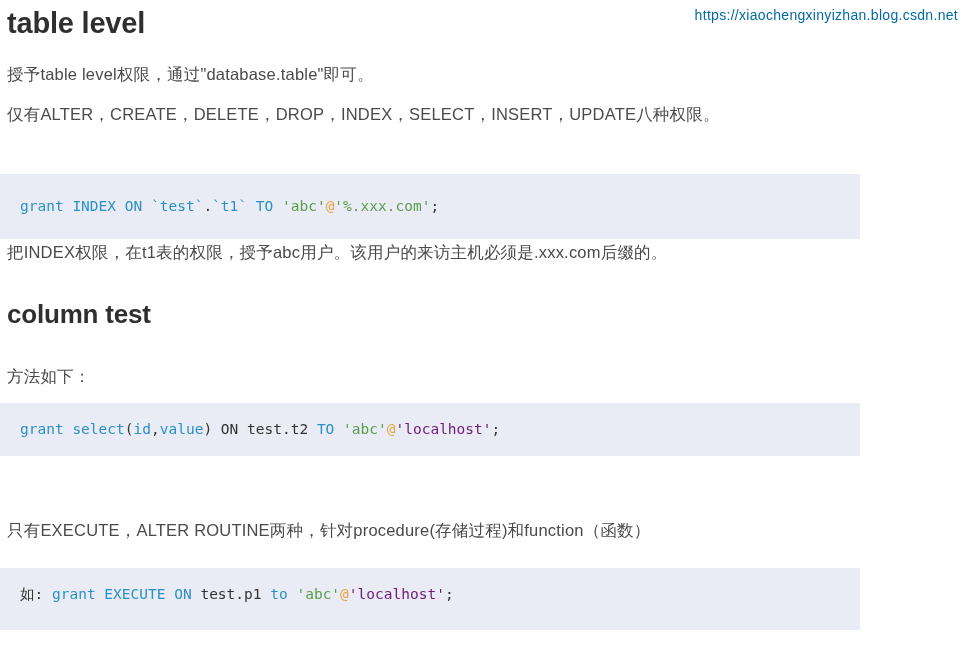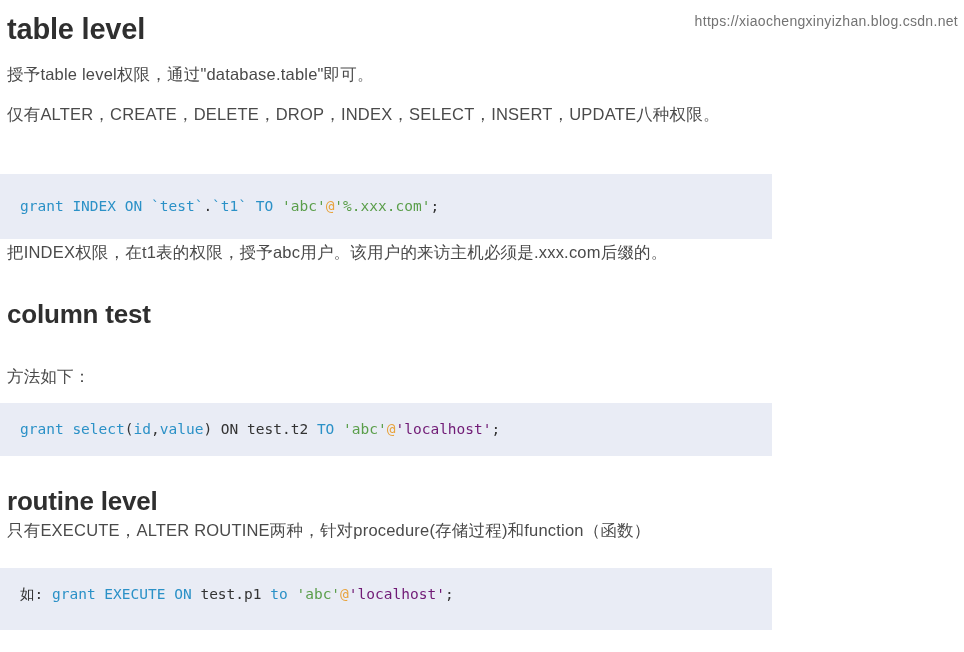--- a/index.html
+++ b/index.html
@@ -27,21 +27,21 @@
     font-weight: bold;
     color: #2f2f2f;
     letter-spacing: -0.2px;
   }
 
   
   #h-table {
     font-size: 29px;
     line-height: 32px;
     margin: 0;
-    padding: 13px 0 0 7px;
+    padding: 7px 0 0 7px;
   }
   #h-column {
     font-size: 26px;
     line-height: 30px;
     margin: 0;
     padding: 0 0 0 7px;
     position: absolute;
     top: 299px;
     left: 0;
   }
@@ -71,21 +71,21 @@
   #p-intro2 { top: 104px; }
   #p-after-code1 { top: 242px; }
   #p-method { top: 366px; }
   #p-routine-desc { top: 520px; }
 
   pre.code-block {
     margin: 0;
     padding: 0;
     position: absolute;
     left: 0;
-    width: 772px;
+    width: 860px;
     background: #e9ecf5;
     box-sizing: border-box;
     font-family: "DejaVu Sans Mono", monospace;
     font-size: 14.5px;
     color: #333333;
     white-space: pre;
     overflow: hidden;
   }
   pre.code-block .line {
     padding-left: 20px;
@@ -116,21 +116,21 @@
   .tok-at   { color: #e8a33d; }
   .tok-punc { color: #333333; }
   .tok-cn   { color: #333333; }
 
   .watermark {
     position: absolute;
     right: 6px;
     bottom: 16px;
     font-family: "Liberation Sans", sans-serif;
     font-size: 14px;
-    color: #737373;
+    color: #0369a1;
     letter-spacing: 0.3px;
     user-select: none;
     pointer-events: none;
   }
 </style>
 </head>
 <body>
 
 <div class="page">
 
@@ -143,21 +143,20 @@
   <pre class="code-block" id="code-1"><code class="line"><span class="tok-kw">grant</span><span class="tok-plain"> </span><span class="tok-kw">INDEX</span><span class="tok-plain"> </span><span class="tok-kw">ON</span><span class="tok-plain"> </span><span class="tok-id">`test`</span><span class="tok-punc">.</span><span class="tok-id">`t1`</span><span class="tok-plain"> </span><span class="tok-kw">TO</span><span class="tok-plain"> </span><span class="tok-str">'abc'</span><span class="tok-at">@</span><span class="tok-str">'%.xxx.com'</span><span class="tok-punc">;</span></code></pre>
 
   <p class="para" id="p-after-code1">把INDEX权限，在t1表的权限，授予abc用户。该用户的来访主机必须是.xxx.com后缀的。</p>
 
   <h2 class="section-heading" id="h-column">column test</h2>
 
   <p class="para" id="p-method">方法如下：</p>
 
   <pre class="code-block" id="code-2"><code class="line"><span class="tok-kw">grant</span><span class="tok-plain"> </span><span class="tok-kw">select</span><span class="tok-punc">(</span><span class="tok-id">id</span><span class="tok-punc">,</span><span class="tok-id">value</span><span class="tok-punc">)</span><span class="tok-plain"> </span><span class="tok-plain">ON</span><span class="tok-plain"> </span><span class="tok-plain">test.t2</span><span class="tok-plain"> </span><span class="tok-kw">TO</span><span class="tok-plain"> </span><span class="tok-str">'abc'</span><span class="tok-at">@</span><span class="tok-str2">'localhost'</span><span class="tok-punc">;</span></code></pre>
 
-  <h2 class="section-heading" id="h-routine">routine level</h2>
 
   <p class="para" id="p-routine-desc">只有EXECUTE，ALTER ROUTINE两种，针对procedure(存储过程)和function（函数）</p>
 
   <pre class="code-block" id="code-3"><code class="line"><span class="tok-cn">如:</span><span class="tok-plain"> </span><span class="tok-kw">grant</span><span class="tok-plain"> </span><span class="tok-kw">EXECUTE</span><span class="tok-plain"> </span><span class="tok-kw">ON</span><span class="tok-plain"> </span><span class="tok-plain">test.p1</span><span class="tok-plain"> </span><span class="tok-kw">to</span><span class="tok-plain"> </span><span class="tok-str">'abc'</span><span class="tok-at">@</span><span class="tok-str2">'localhost'</span><span class="tok-punc">;</span></code></pre>
 
   <div class="watermark">https://xiaochengxinyizhan.blog.csdn.net</div>
 
 </div>
 
 </body></html>

